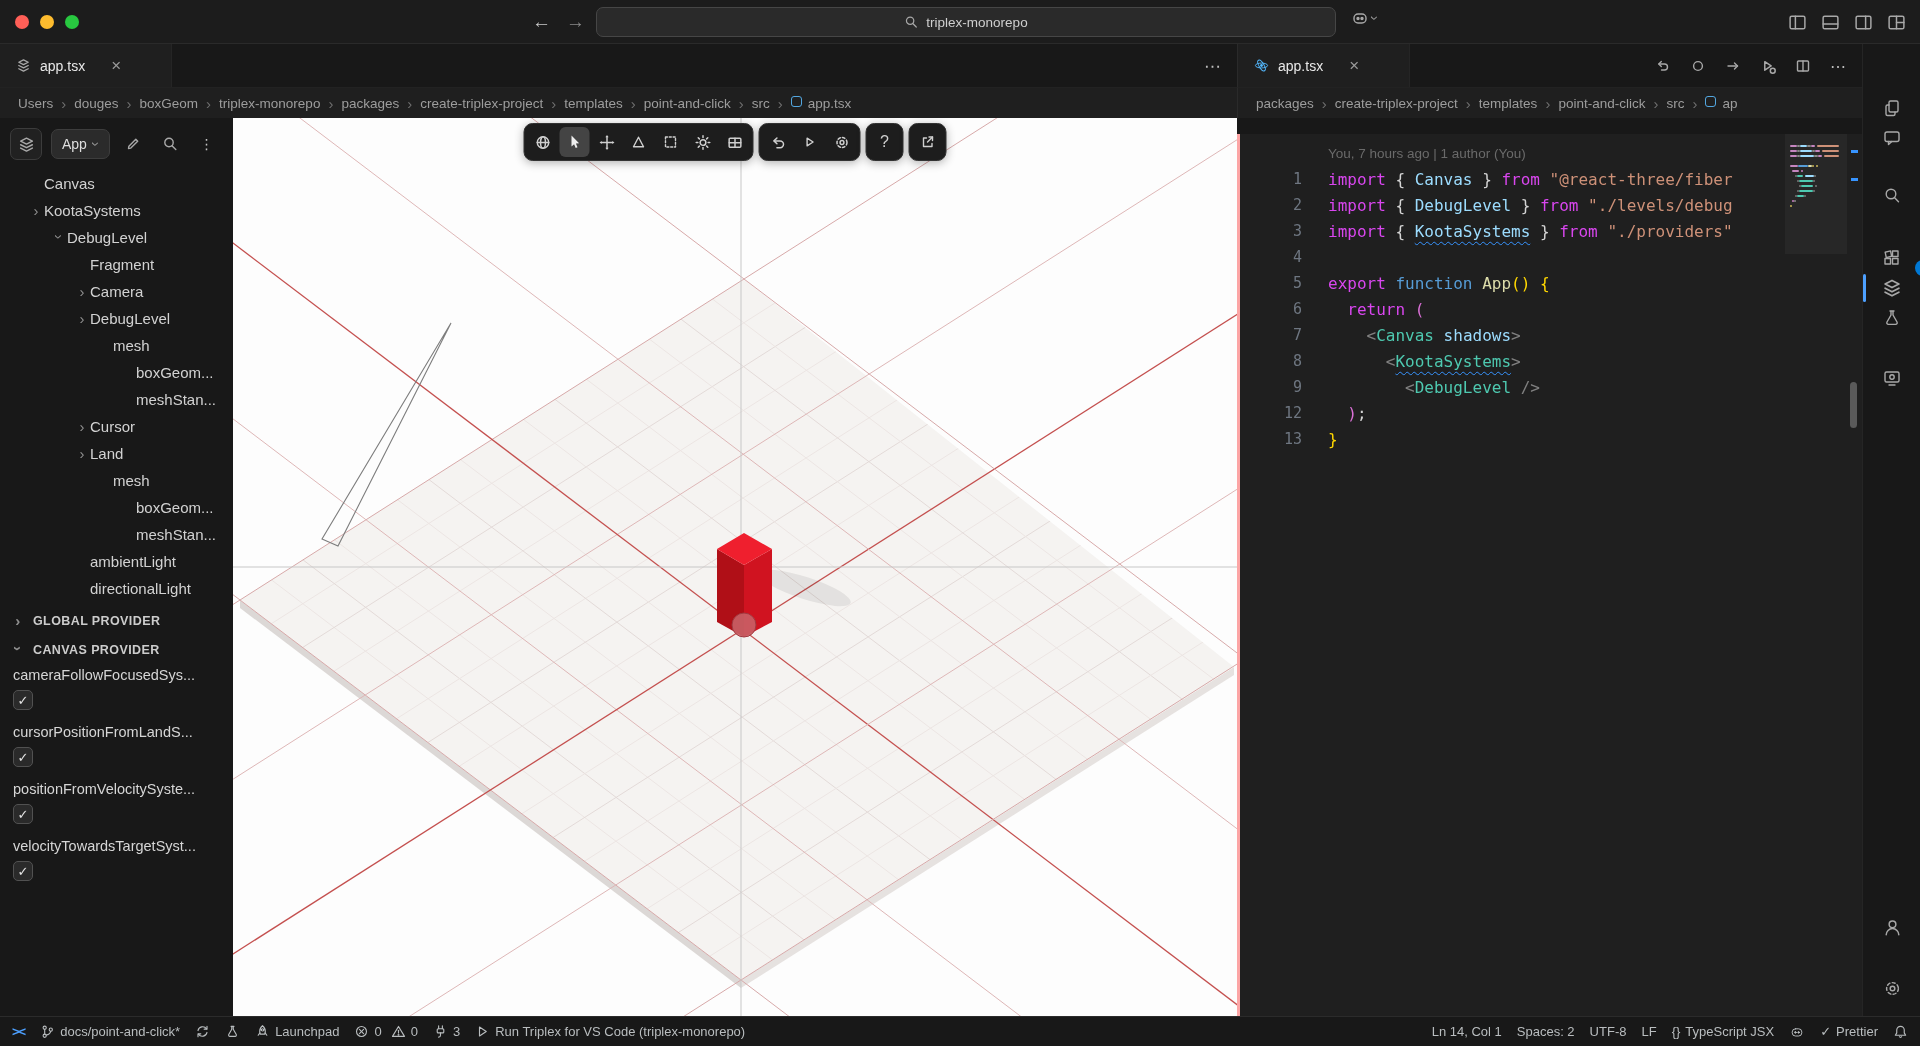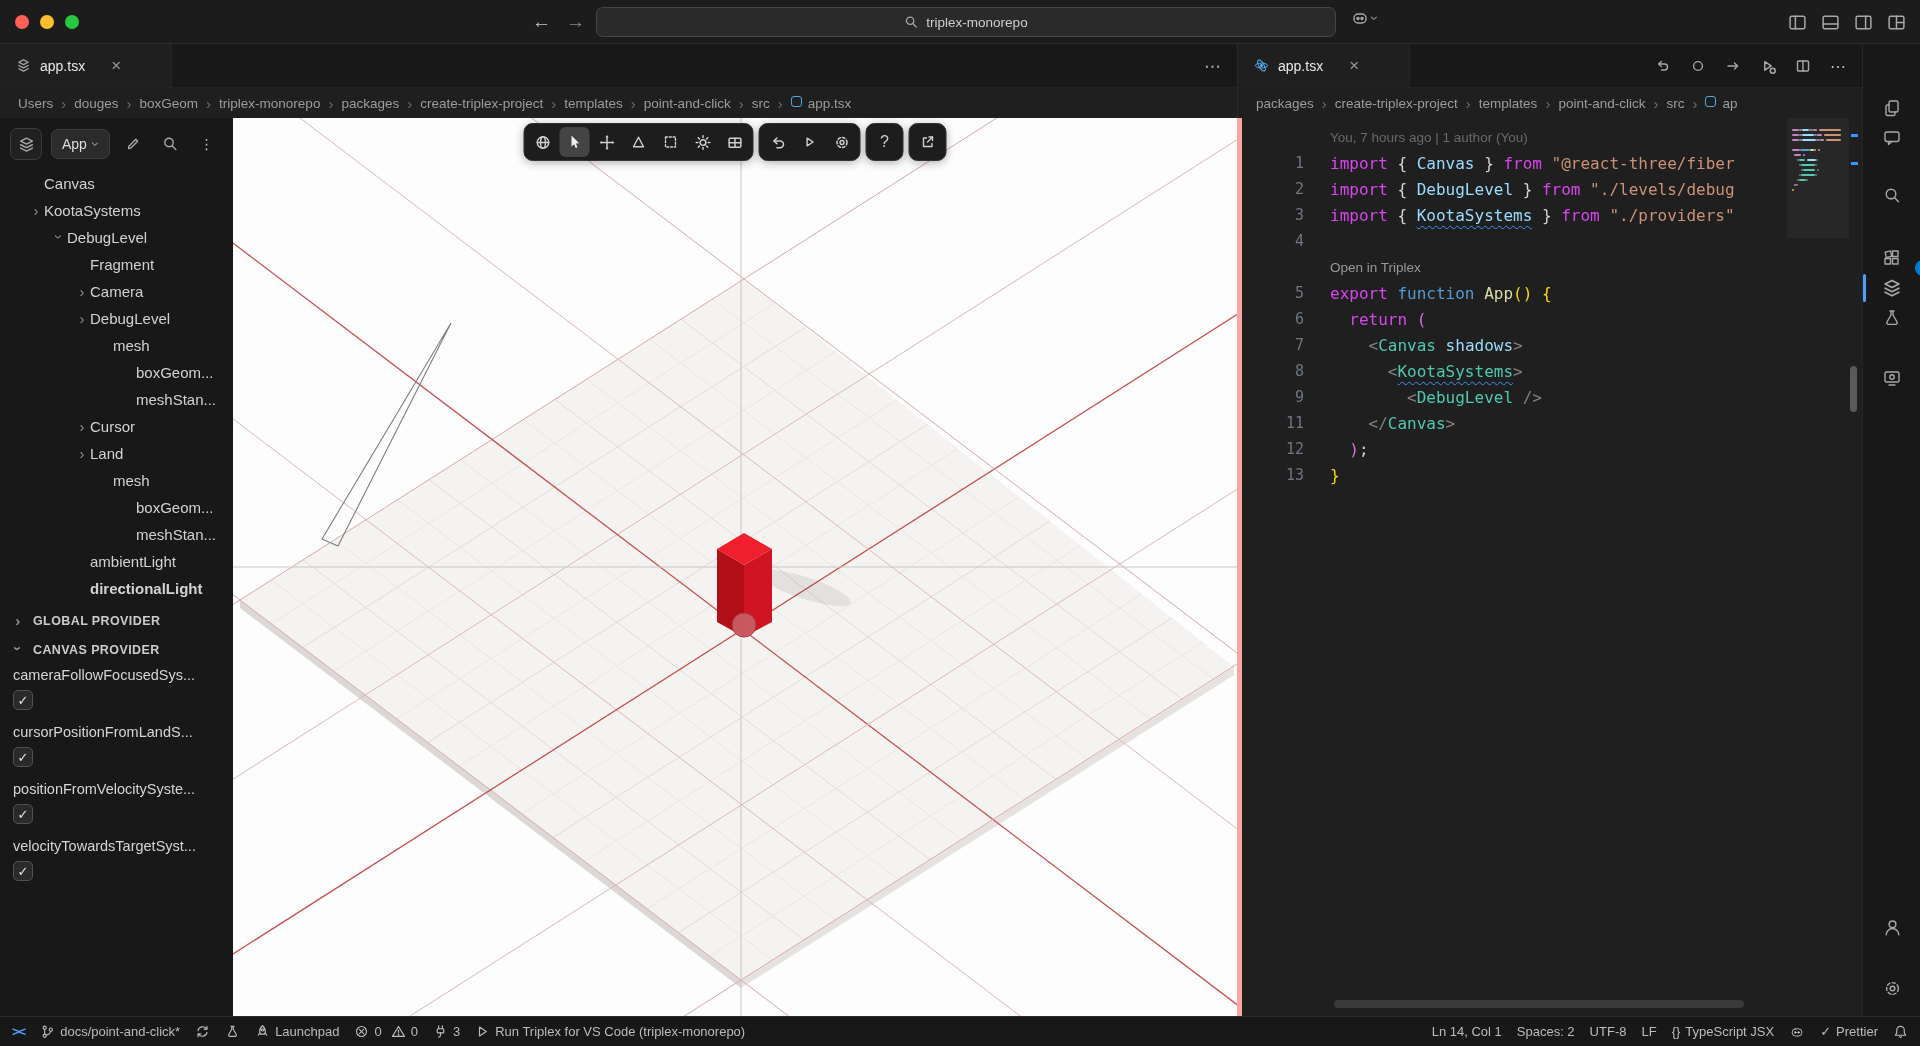--- a/index.html
+++ b/index.html
@@ -53,21 +53,21 @@
   .prop-label{color:#d6d6d6;font-size:14.5px;margin-bottom:7px;white-space:nowrap}
   .checkbox{width:20px;height:20px;background:#2a2a2a;border:1px solid #515151;border-radius:5px;color:#e4e4e4;font-size:13px;display:flex;align-items:center;justify-content:center}
 
   .viewport{position:absolute;left:233px;top:0;width:1004px;height:898px;background:#fdfdfd;overflow:hidden}
   .vp-toolbar{position:absolute;left:50%;transform:translateX(-50%);top:5px;display:flex;gap:5px;z-index:6}
   .vp-group{display:flex;gap:2px;background:#1d1d1d;border:1px solid #333;border-radius:9px;padding:3px;box-shadow:0 2px 10px rgba(0,0,0,.3)}
   .vp-btn{width:30px;height:30px;border-radius:6px;display:flex;align-items:center;justify-content:center;color:#cfcfcf;font-size:16px}
   .vp-btn.active{background:#444}
 
   
-  .right-group{position:absolute;left:1237px;top:118px;width:625px;height:898px;background:#1f1f1f;border-left:5px solid #fca5a5}
+  .right-group{position:absolute;left:1237px;top:134px;width:625px;height:898px;background:#1f1f1f;border-left:3px solid #fca5a5}
   .code-area{position:absolute;left:0;top:0;width:545px;bottom:0;padding-top:6px;font-family:"DejaVu Sans Mono",monospace;font-size:16px;overflow:hidden}
   .code-row{height:26px;display:flex;align-items:center;white-space:pre;position:relative}
   .gutter{width:88px;flex:none;text-align:right;padding-right:26px;color:#6e7681;font-size:15px;font-family:"DejaVu Sans Mono",monospace}
   .code-row.current .gutter{color:#c8c8c8}
   .code-row.current::after{content:"";position:absolute;left:88px;right:4px;top:0;bottom:0;border:1px solid #3c3c3c;pointer-events:none}
   .caret{position:absolute;left:90px;top:3px;width:2px;height:20px;background:#bcbcbc}
   .lens{color:#999;font-size:13.5px;font-family:"Liberation Sans",sans-serif}
   .blame{color:#6a6a6a;font-size:13.5px;font-family:"Liberation Sans",sans-serif}
   .tk-kw{color:#d946ef}.tk-decl{color:#569CD6}.tk-fn{color:#DCDCAA}.tk-var{color:#9CDCFE}
   .tk-str{color:#CE9178}.tk-tag{color:#4EC9B0}.tk-ang{color:#808080}.tk-pl{color:#d4d4d4}
@@ -274,21 +274,21 @@
           </div>
           <div class="tree-row" style="padding-left: 136px;">
             <span>boxGeom...</span>
           </div>
           <div class="tree-row" style="padding-left: 136px;">
             <span>meshStan...</span>
           </div>
           <div class="tree-row" style="padding-left: 90px;">
             <span>ambientLight</span>
           </div>
-          <div class="tree-row" style="padding-left: 90px; font-weight: bold;">
+          <div class="tree-row" style="padding-left: 90px;">
             <span>directionalLight</span>
           </div>
         </div>
 
 
       <div id="provider-sections">
           <div class="section-header">
             <span class="tree-chev">›</span>
             <span>GLOBAL PROVIDER</span>
           </div>
@@ -538,27 +538,25 @@
       </span>
     </div>
 
   <div class="right-group">
     <div class="code-area" id="code-rows">
         <div class="code-row"><div class="gutter"></div><span class="blame">You, 7 hours ago | 1 author (You)</span></div>
         <div class="code-row"><div class="gutter">1</div><span><span class="tk-kw">import</span><span class="tk-pl"> { </span><span class="tk-var">Canvas</span><span class="tk-pl"> } </span><span class="tk-kw">from</span><span class="tk-pl"> </span><span class="tk-str">"@react-three/fiber</span></span></div>
         <div class="code-row"><div class="gutter">2</div><span><span class="tk-kw">import</span><span class="tk-pl"> { </span><span class="tk-var">DebugLevel</span><span class="tk-pl"> } </span><span class="tk-kw">from</span><span class="tk-pl"> </span><span class="tk-str">"./levels/debug</span></span></div>
         <div class="code-row"><div class="gutter">3</div><span><span class="tk-kw">import</span><span class="tk-pl"> { </span><span class="tk-var tk-sq">KootaSystems</span><span class="tk-pl"> } </span><span class="tk-kw">from</span><span class="tk-pl"> </span><span class="tk-str">"./providers"</span></span></div>
         <div class="code-row"><div class="gutter">4</div><span></span></div>
-        <div class="code-row"><div class="gutter"></div><span class="lens">Open in Triplex</span></div>
         <div class="code-row"><div class="gutter">5</div><span><span class="tk-kw">export </span><span class="tk-decl">function </span><span class="tk-fn">App</span><span class="tk-b1">()</span><span class="tk-pl"> </span><span class="tk-b1">{</span></span></div>
         <div class="code-row"><div class="gutter">6</div><span><span class="tk-pl">  </span><span class="tk-kw">return</span><span class="tk-pl"> </span><span class="tk-b2">(</span></span></div>
         <div class="code-row"><div class="gutter">7</div><span><span class="tk-pl">    </span><span class="tk-ang">&lt;</span><span class="tk-tag">Canvas</span><span class="tk-pl"> </span><span class="tk-var">shadows</span><span class="tk-ang">&gt;</span></span></div>
         <div class="code-row"><div class="gutter">8</div><span><span class="tk-pl">      </span><span class="tk-ang">&lt;</span><span class="tk-tag tk-sq">KootaSystems</span><span class="tk-ang">&gt;</span></span></div>
         <div class="code-row"><div class="gutter">9</div><span><span class="tk-pl">        </span><span class="tk-ang">&lt;</span><span class="tk-tag">DebugLevel</span><span class="tk-pl"> </span><span class="tk-ang">/&gt;</span></span></div>
-        <div class="code-row"><div class="gutter">11</div><span><span class="tk-pl">    </span><span class="tk-ang">&lt;/</span><span class="tk-tag">Canvas</span><span class="tk-ang">&gt;</span></span></div>
         <div class="code-row"><div class="gutter">12</div><span><span class="tk-pl">  </span><span class="tk-b2">)</span><span class="tk-pl">;</span></span></div>
         <div class="code-row"><div class="gutter">13</div><span><span class="tk-b1">}</span></span></div>
       </div>
     <div class="minimap" id="minimap">
         <div class="mm-slider"></div>
         <div class="mm-row">
           <span class="mm-tok" style="width: 6.9px; background: rgb(197, 134, 192);"></span>
           <span class="mm-tok" style="width: 3.45px; background: rgb(138, 138, 138);"></span>
           <span class="mm-tok" style="width: 6.9px; background: rgb(156, 220, 254);"></span>
           <span class="mm-tok" style="width: 3.45px; background: rgb(138, 138, 138);"></span>

